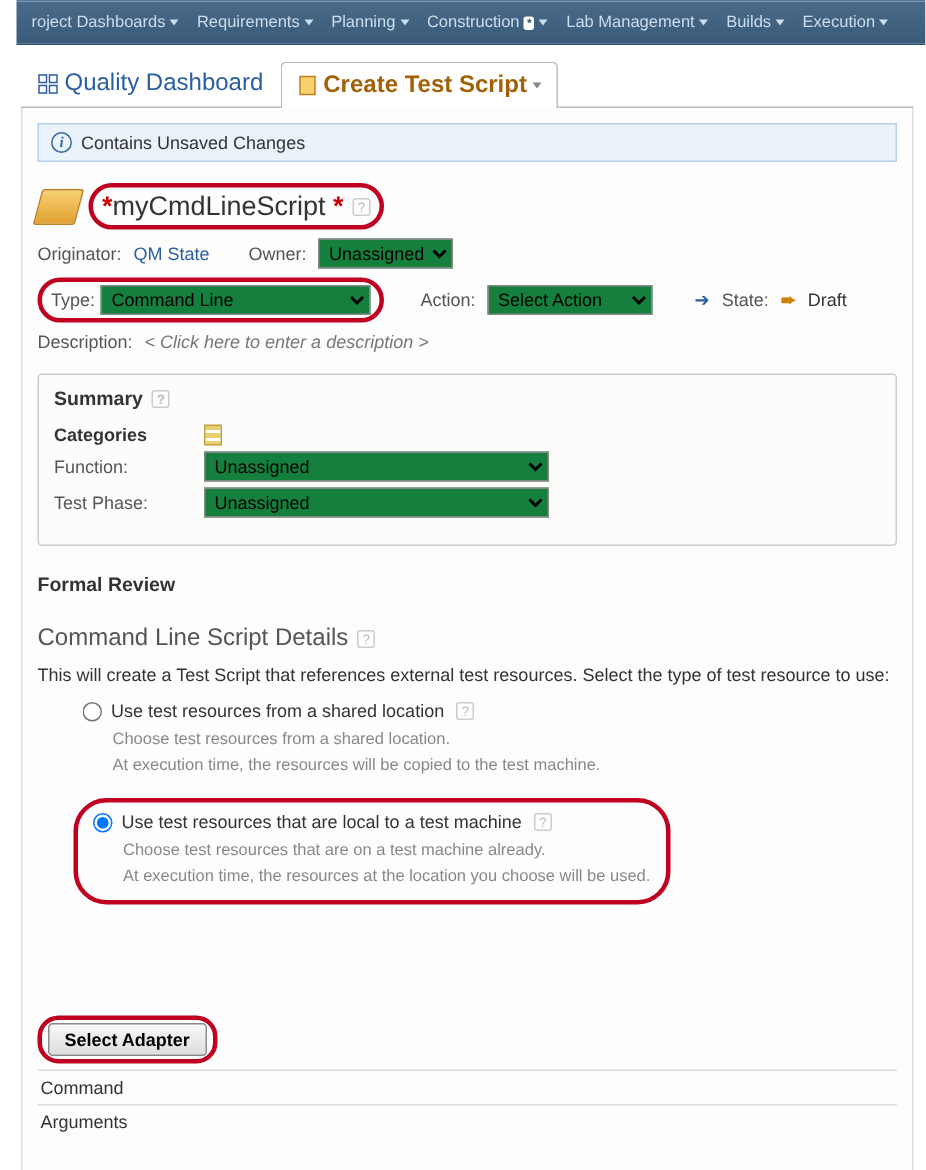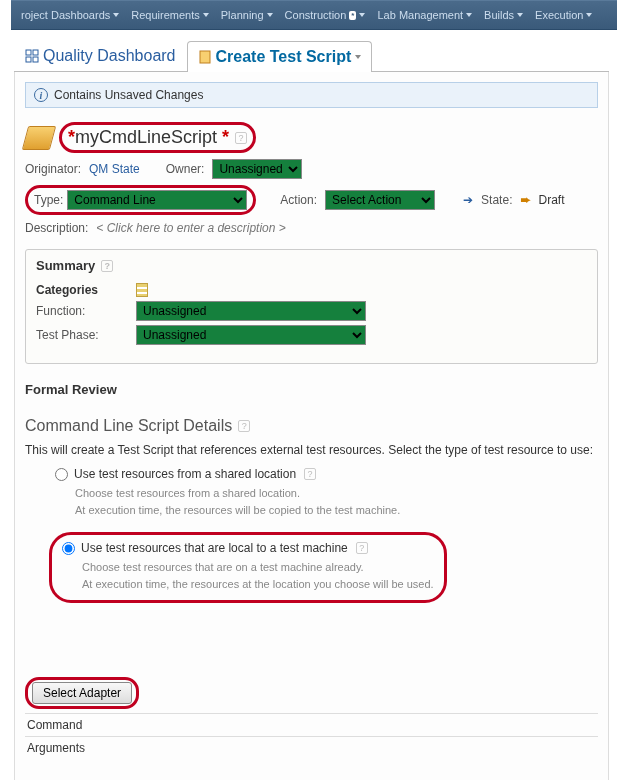--- a/index.html
+++ b/index.html
@@ -59,21 +59,21 @@
   border: 1px solid transparent;
   border-bottom: none;
   cursor: pointer;
   font-size: 16px;
 }
 .tab.inactive { color: #2a5ea0; }
 .tab.active {
   border-color: #bbb;
   background: #fff;
   font-weight: bold;
-  color: #0369a1;
+  color: #a16207;
   border-radius: 4px 4px 0 0;
   position: relative;
   top: 1px;
 }
 .icon-box { width: 14px; height: 14px; display: inline-block; }
 .tab-content {
   border: 1px solid #ddd;
   border-top: none;
   background: #fdfdfd;
   padding: 10px 10px 40px 10px;
@@ -220,20 +220,21 @@
   display: inline-block;
 }
 .select-adapter-row { margin-top: 60px; }
 .btn {
   background: linear-gradient(#f8f8f8, #ddd);
   border: 1px solid #888;
   border-radius: 3px;
   padding: 3px 10px;
   font-size: 12px;
   cursor: pointer;
+  font-weight: bold;
 }
 .btn-circled {
   display: inline-block;
   border: 3px solid #c00020;
   border-radius: 14px;
   padding: 2px 4px;
 }
 .field-row {
   display: flex;
   align-items: center;

